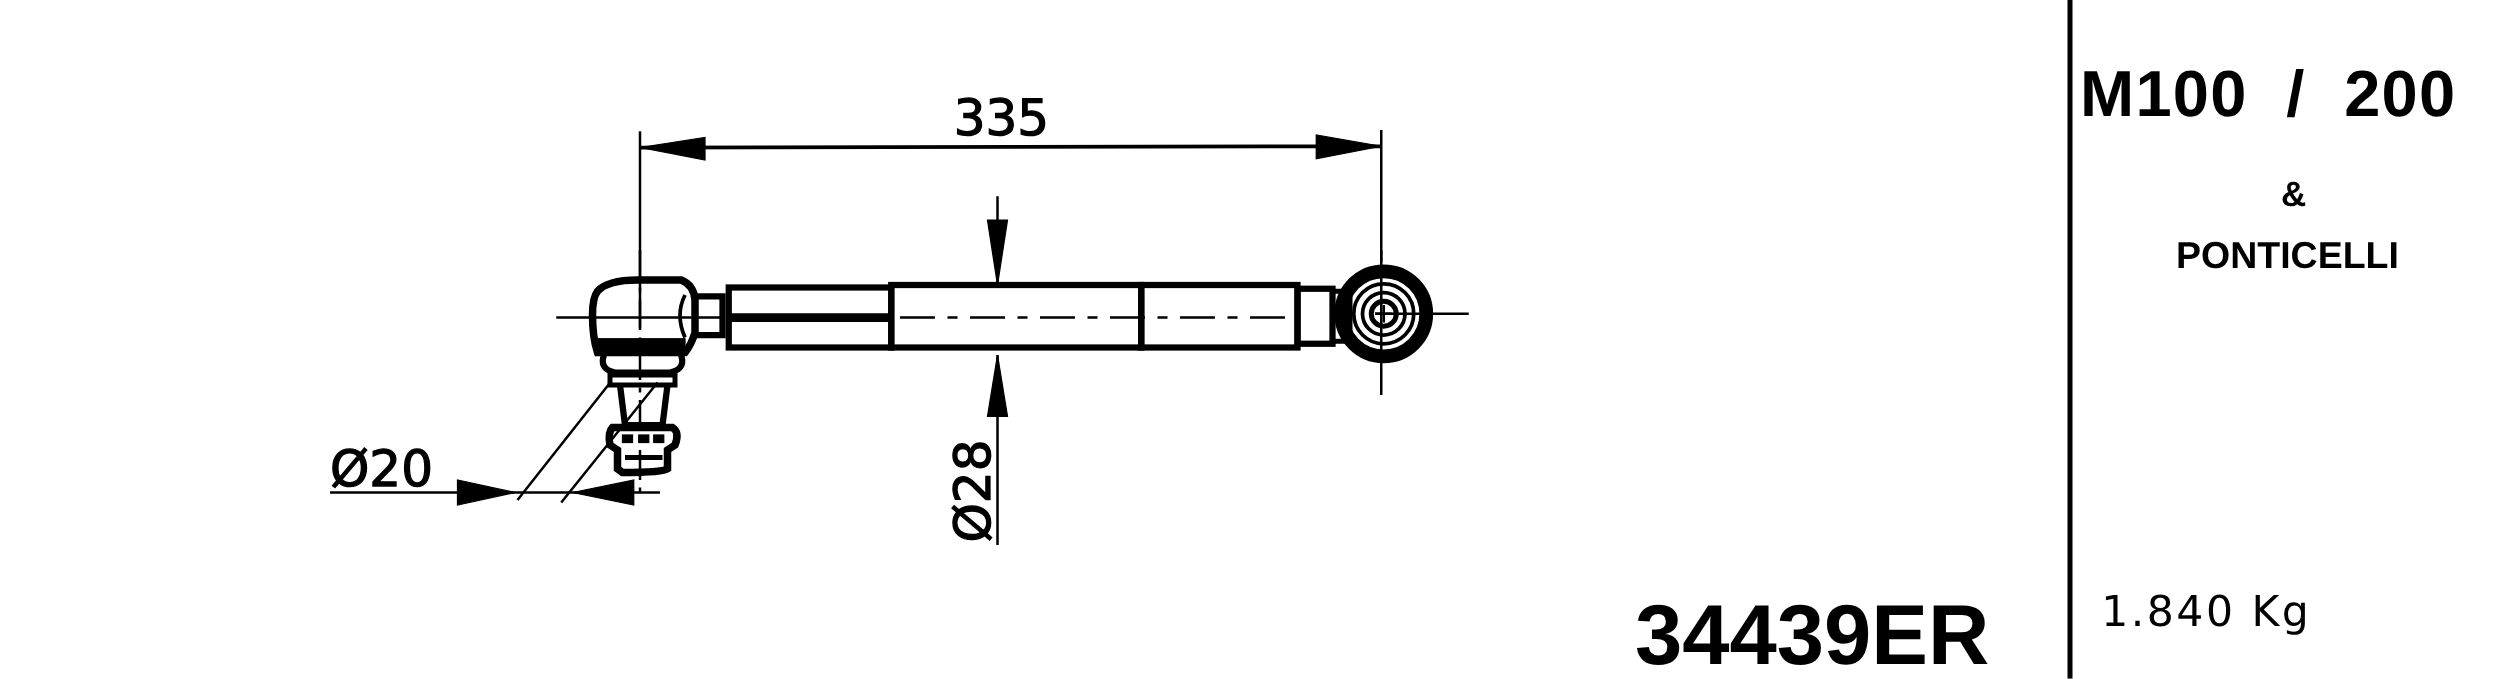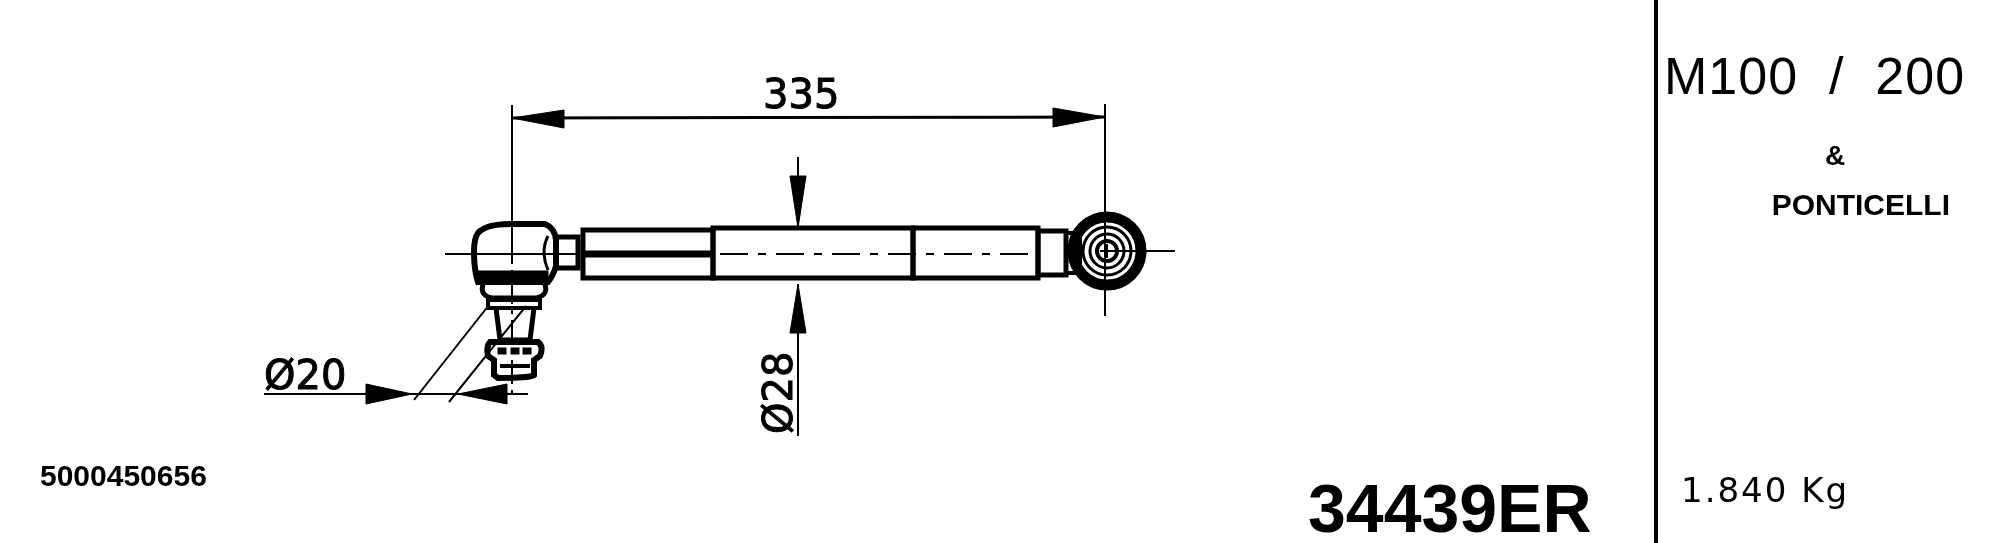--- a/index.html
+++ b/index.html
@@ -1,22 +1,22 @@
 <!DOCTYPE html>
 <html><head>
 <meta charset="utf-8">
 <style>
   html, body { margin: 0; padding: 0; background: #ffffff; }
   body { width: 2004px; height: 543px; position: relative; overflow: hidden; font-family: "Liberation Sans", sans-serif; color: #000; }
   .abs { position: absolute; }
   #drawing { position: absolute; left: 0; top: 0; }
   .title-divider { position: absolute; left: 1654px; top: 0; width: 4px; height: 543px; background: #000; }
-  .model { left: 1664px; top: 46px; font-size: 52px; font-weight: normal; letter-spacing: 1px; white-space: pre; }
+  .model { left: 1664px; top: 46px; font-size: 52px; font-weight: bold; letter-spacing: 1px; white-space: pre; }
   .amp { left: 1820px; top: 140px; font-size: 28px; font-weight: bold; width: 30px; text-align: center; }
-  .subtitle { left: 1710px; top: 186px; width: 240px; text-align: right; font-size: 30px; font-weight: bold; line-height: 38px; }
+  .subtitle { left: 1710px; top: 186px; width: 240px; text-align: center; font-size: 30px; font-weight: bold; line-height: 38px; }
   .weight { left: 1681px; top: 470px; font-size: 34px; font-family: "DejaVu Sans", sans-serif; font-weight: normal; letter-spacing: 2px; }
   .partno { left: 1308px; top: 438px; font-size: 68px; font-weight: bold; letter-spacing: 0px; margin-top: 31px; }
   .refs { left: 40px; top: 458px; font-size: 30px; font-weight: bold; line-height: 35px; }
   .dim { font-family: "DejaVu Sans", sans-serif; font-weight: normal; fill: #000; }
 </style>
 </head>
 <body>
 
 <svg id="drawing" width="2004" height="543" viewBox="0 0 2004 543" xmlns="http://www.w3.org/2000/svg">
 
@@ -95,14 +95,13 @@
 <div class="abs model">M100  /  200</div>
 <div class="abs amp">&amp;</div>
 <div class="abs subtitle">
   <div>PONTICELLI</div>
 </div>
 <div class="abs weight">1.840 Kg</div>
 
 <div class="abs partno">34439ER</div>
 
 <div class="abs refs">
-  <div>5000450656</div>
 </div>
 
 </body></html>

